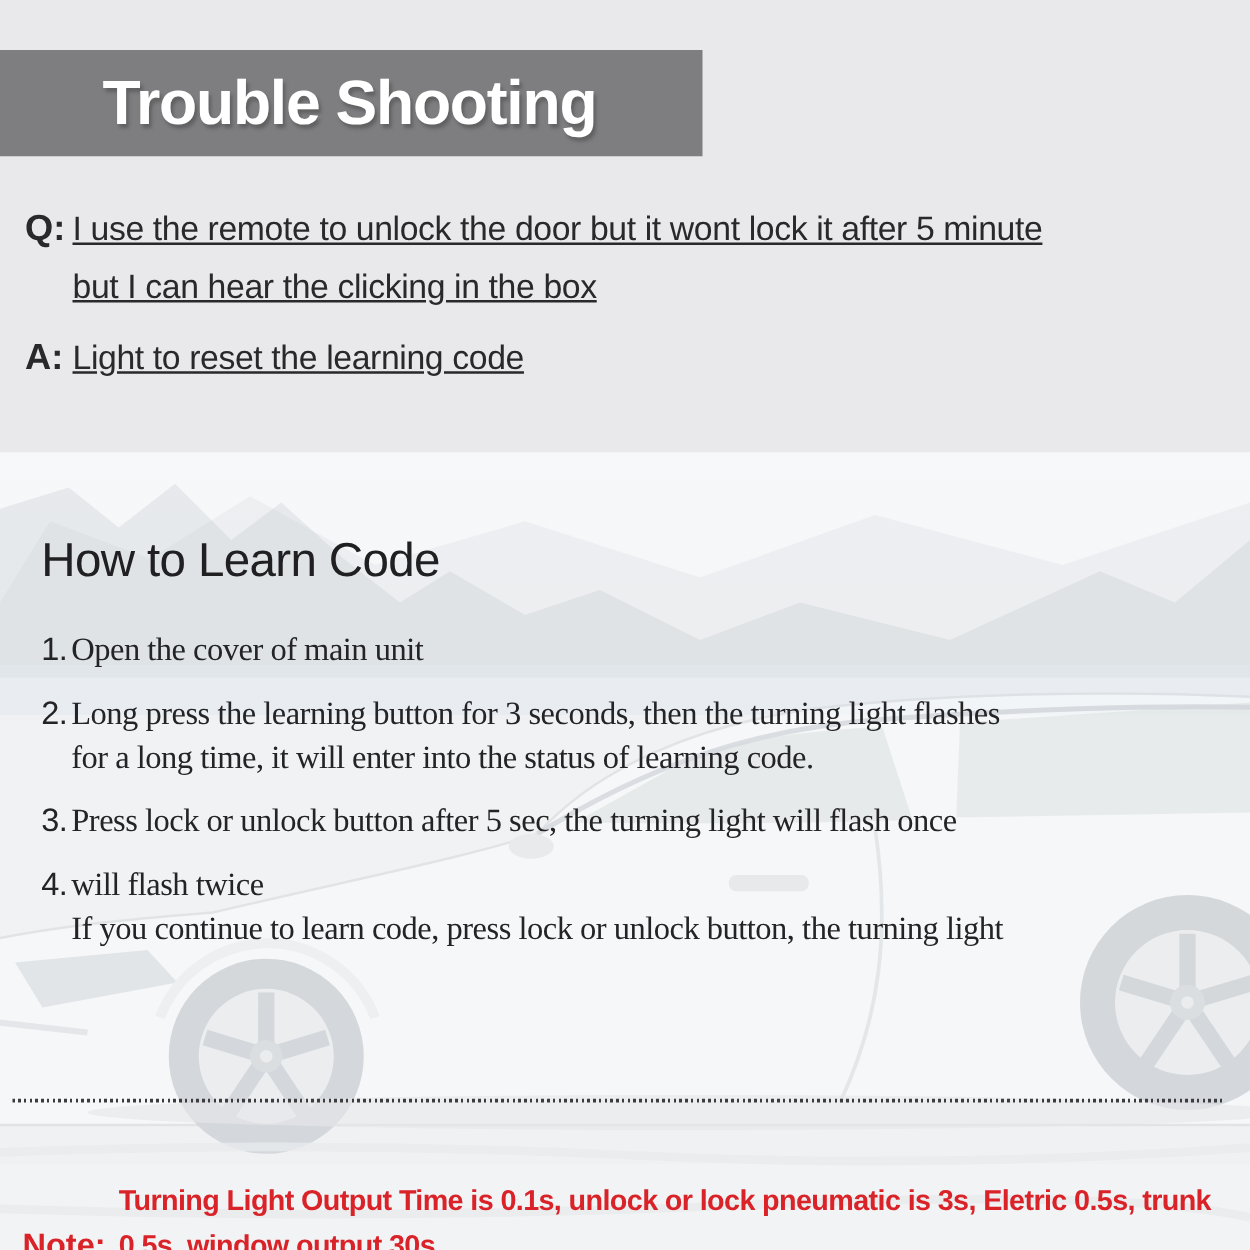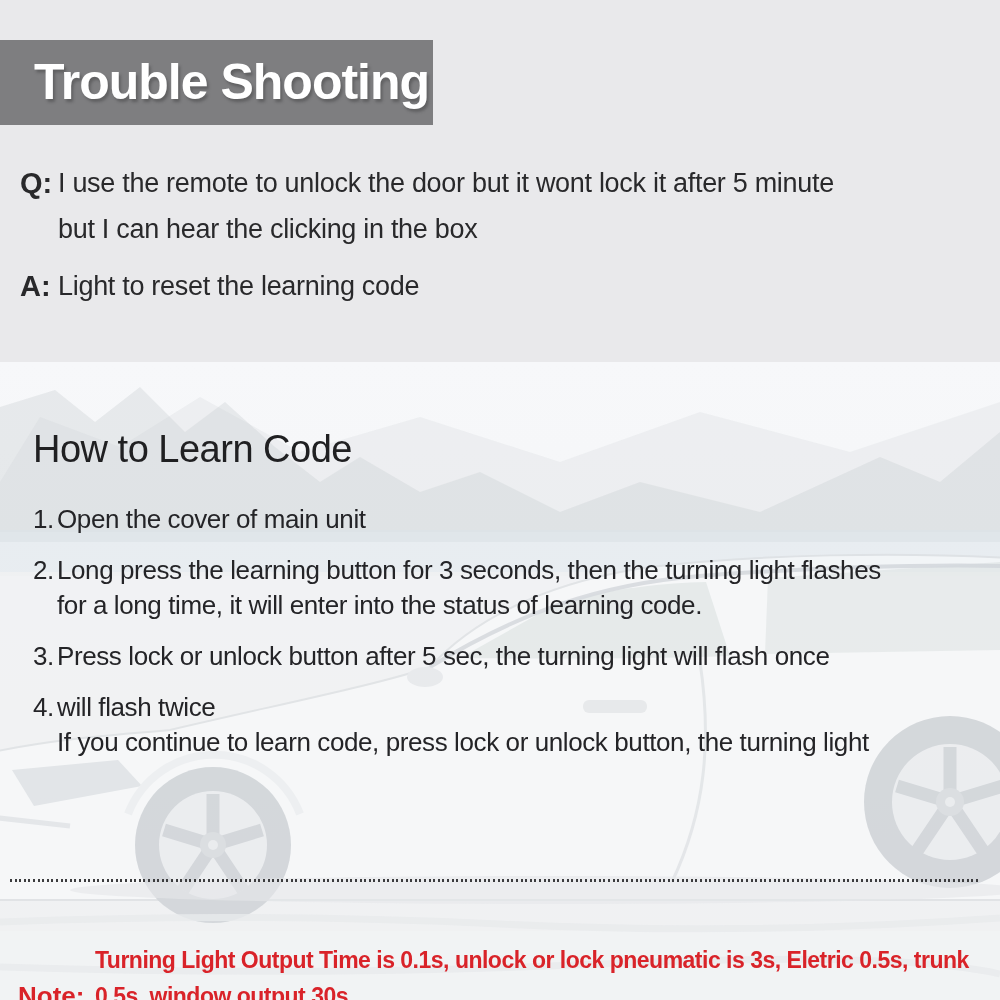--- a/index.html
+++ b/index.html
@@ -1,44 +1,44 @@
 <!DOCTYPE html>
 <html><head>
 <meta charset="utf-8">
 <style>
   html,body{margin:0;padding:0;}
   body{width:1000px;height:1000px;overflow:hidden;font-family:"Liberation Sans","DejaVu Sans",sans-serif;}
   .page{position:relative;width:1000px;height:1000px;background:#f6f7f9;overflow:hidden;}
 
   
   .top-section{position:absolute;left:0;top:0;width:1000px;height:362px;background:#e9e9eb;}
-  .title-band{position:absolute;left:0;top:40px;width:433px;height:85px;background:#7e7e80;}
+  .title-band{position:absolute;left:0;top:40px;width:514px;height:85px;background:#7e7e80;padding-left:48px;}
   .title-band h1{
     margin:0;padding-left:34px;line-height:85px;font-size:50px;font-weight:bold;
     color:#ffffff;letter-spacing:-1px;text-shadow:2px 3px 3px rgba(40,40,40,.35);
     white-space:nowrap;
   }
   .qa{position:absolute;left:20px;top:160px;width:970px;color:#29292b;}
   .qa-row{display:flex;align-items:flex-start;}
   .qa-row + .qa-row{margin-top:11px;}
   .qa-label{flex:0 0 38px;font-weight:bold;font-size:29px;line-height:46px;}
   .qa-lines{font-size:27px;line-height:46px;letter-spacing:-0.3px;}
-  .qa-lines div{white-space:nowrap;}
+  .qa-lines div{white-space:nowrap;text-decoration:underline;}
 
   
   .lower-section{position:absolute;left:0;top:362px;width:1000px;height:569px;
     background:linear-gradient(#f7f8fa 0%,#f3f4f6 60%,#edeff1 100%);}
   .bg-photo{position:absolute;left:0;top:0;width:1000px;height:638px;pointer-events:none;}
 
   .section-heading{position:absolute;left:33px;top:66px;margin:0;font-size:38px;font-weight:500;
     color:#202022;letter-spacing:-0.5px;white-space:nowrap;}
   .steps{position:absolute;left:33px;top:140px;width:950px;color:#242427;}
   .step{display:flex;align-items:flex-start;margin-bottom:16px;}
   .step-number{flex:0 0 24px;font-size:26px;line-height:35px;letter-spacing:-0.4px;}
-  .step-lines{font-size:26px;line-height:35px;letter-spacing:-0.4px;}
+  .step-lines{font-size:26px;line-height:35px;letter-spacing:-0.4px;font-family:Liberation Serif, serif;}
   .step-lines div{white-space:nowrap;}
   .step-lines div:empty{display:none;}
 
   .dotted-divider{position:absolute;left:10px;top:517px;width:970px;height:3px;
     background-image:repeating-linear-gradient(to right,#3c3c3e 0 2px,transparent 2px 4.6px);}
 
   .note{position:absolute;left:18px;top:533px;display:flex;align-items:flex-end;}
   .note-label{flex:0 0 77px;font-weight:bold;font-size:26px;line-height:36px;}
   .note-lines{font-size:23px;font-weight:bold;line-height:36px;letter-spacing:-0.5px;margin-top:47px;}
   .note-lines div{white-space:nowrap;}

